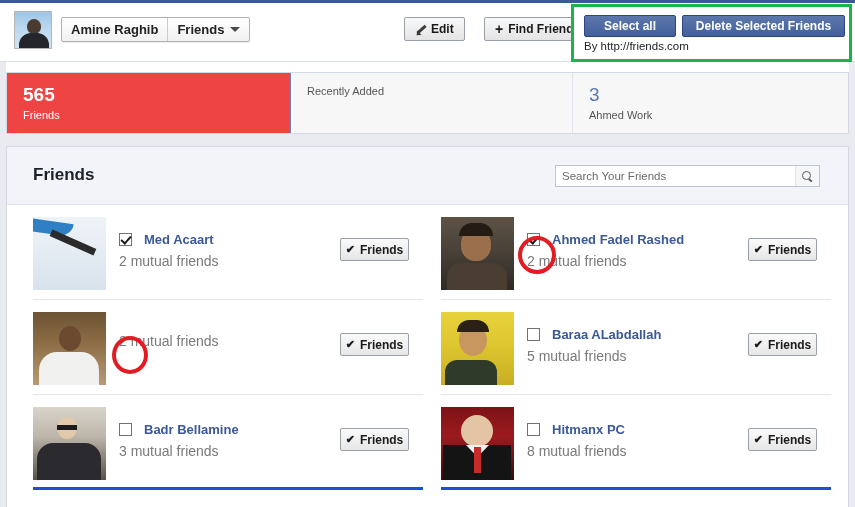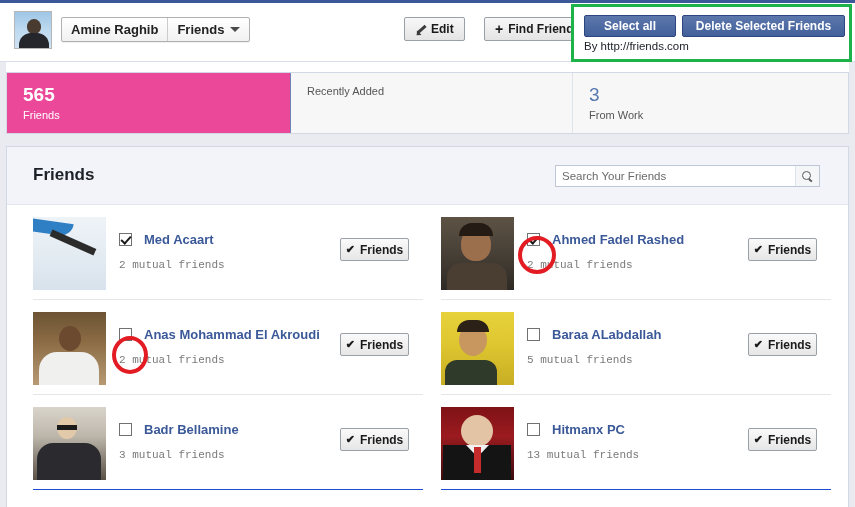--- a/index.html
+++ b/index.html
@@ -177,21 +177,21 @@
     font-size: 19px;
     color: #5878b0;
     line-height: 24px;
   }
   .stat .lbl {
     font-size: 11px;
     color: #555555;
     margin-top: 2px;
   }
   .stat.active {
-    background: #ec4899;
+    background: #ef4444;
     border-right: 1px solid #6d84b4;
   }
   .stat.active .num { color: #ffffff; font-weight: bold; }
   .stat.active .lbl { color: #ffffff; }
 
   
   .panel {
     position: absolute; top: 146px; left: 6px;
     width: 843px; height: 361px;
     border: 1px solid #d3d9e4;
@@ -266,21 +266,21 @@
     width: 390px;
   }
   .col-left  { left: 26px; }
   .col-right { left: 434px; }
 
   .frow {
     position: relative;
     height: 95px;
     border-bottom: 1px solid #e6e6e6;
   }
-  .frow:last-child { border-bottom: 1px solid #1d4ed8; }
+  .frow:last-child { border-bottom: 3px solid #1d4ed8; }
 
   .fthumb {
     position: absolute; left: 0; top: 12px;
     width: 73px; height: 73px;
     overflow: hidden;
     background: #cccccc;
   }
 
   
   .th-pencil {
@@ -434,24 +434,23 @@
     border-width: 0 2px 2px 0;
     transform: rotate(42deg);
   }
   .fname {
     font-size: 13px;
     font-weight: bold;
     color: #3b5998;
     cursor: pointer;
   }
   .fmutual {
-    margin-top: 12px;
-    font-size: 11px;
+    margin-top: 6px;
+    font-size: 14px;
     color: #7a7a7a;
-    font-family: Liberation Mono, monospace;
   }
 
   .btn-friends {
     position: absolute; right: 14px; top: 33px;
     width: 69px; height: 23px;
     display: flex; align-items: center; justify-content: center;
     gap: 5px;
     border: 1px solid #9aa0a8;
     border-radius: 2px;
     background: linear-gradient(to bottom, #fafafa 0%, #e6e6e6 100%);
@@ -538,21 +537,21 @@
   <div class="stats">
     <div class="stat w1 active">
       <div class="num">565</div>
       <div class="lbl">Friends</div>
     </div>
     <div class="stat w2">
       <div class="lbl">Recently Added</div>
     </div>
     <div class="stat w3">
       <div class="num">3</div>
-      <div class="lbl">From Work</div>
+      <div class="lbl">Ahmed Work</div>
     </div>
   </div>
 
   <div class="panel">
 
     <div class="panel-head">
       <div class="panel-title">Friends</div>
 
       <div class="search-wrap">
         <input class="search-input" type="text" placeholder="Search Your Friends" style="">
@@ -580,24 +579,20 @@
             <span>Friends</span>
           </div>
         </div>
 
         <div class="frow">
           <div class="fthumb th-anas">
             <div class="face"></div>
               <div class="shirt"></div>
           </div>
           <div class="fbody">
-            <div class="fname-line">
-              <span class="fcheck"></span>
-              <span class="fname">Anas Mohammad El Akroudi</span>
-            </div>
             <div class="fmutual">2 mutual friends</div>
           </div>
           <div class="btn-friends">
             <span class="tick">✔</span>
             <span>Friends</span>
           </div>
         </div>
 
         <div class="frow">
           <div class="fthumb th-badr">
@@ -665,21 +660,21 @@
             <div class="head"></div>
               <div class="suit"></div>
             <div class="collar"></div>
               <div class="tie"></div>
           </div>
           <div class="fbody">
             <div class="fname-line">
               <span class="fcheck"></span>
               <span class="fname">Hitmanx PC</span>
             </div>
-            <div class="fmutual">13 mutual friends</div>
+            <div class="fmutual">8 mutual friends</div>
           </div>
           <div class="btn-friends">
             <span class="tick">✔</span>
             <span>Friends</span>
           </div>
         </div>
 
       </div>
 
     </div>

